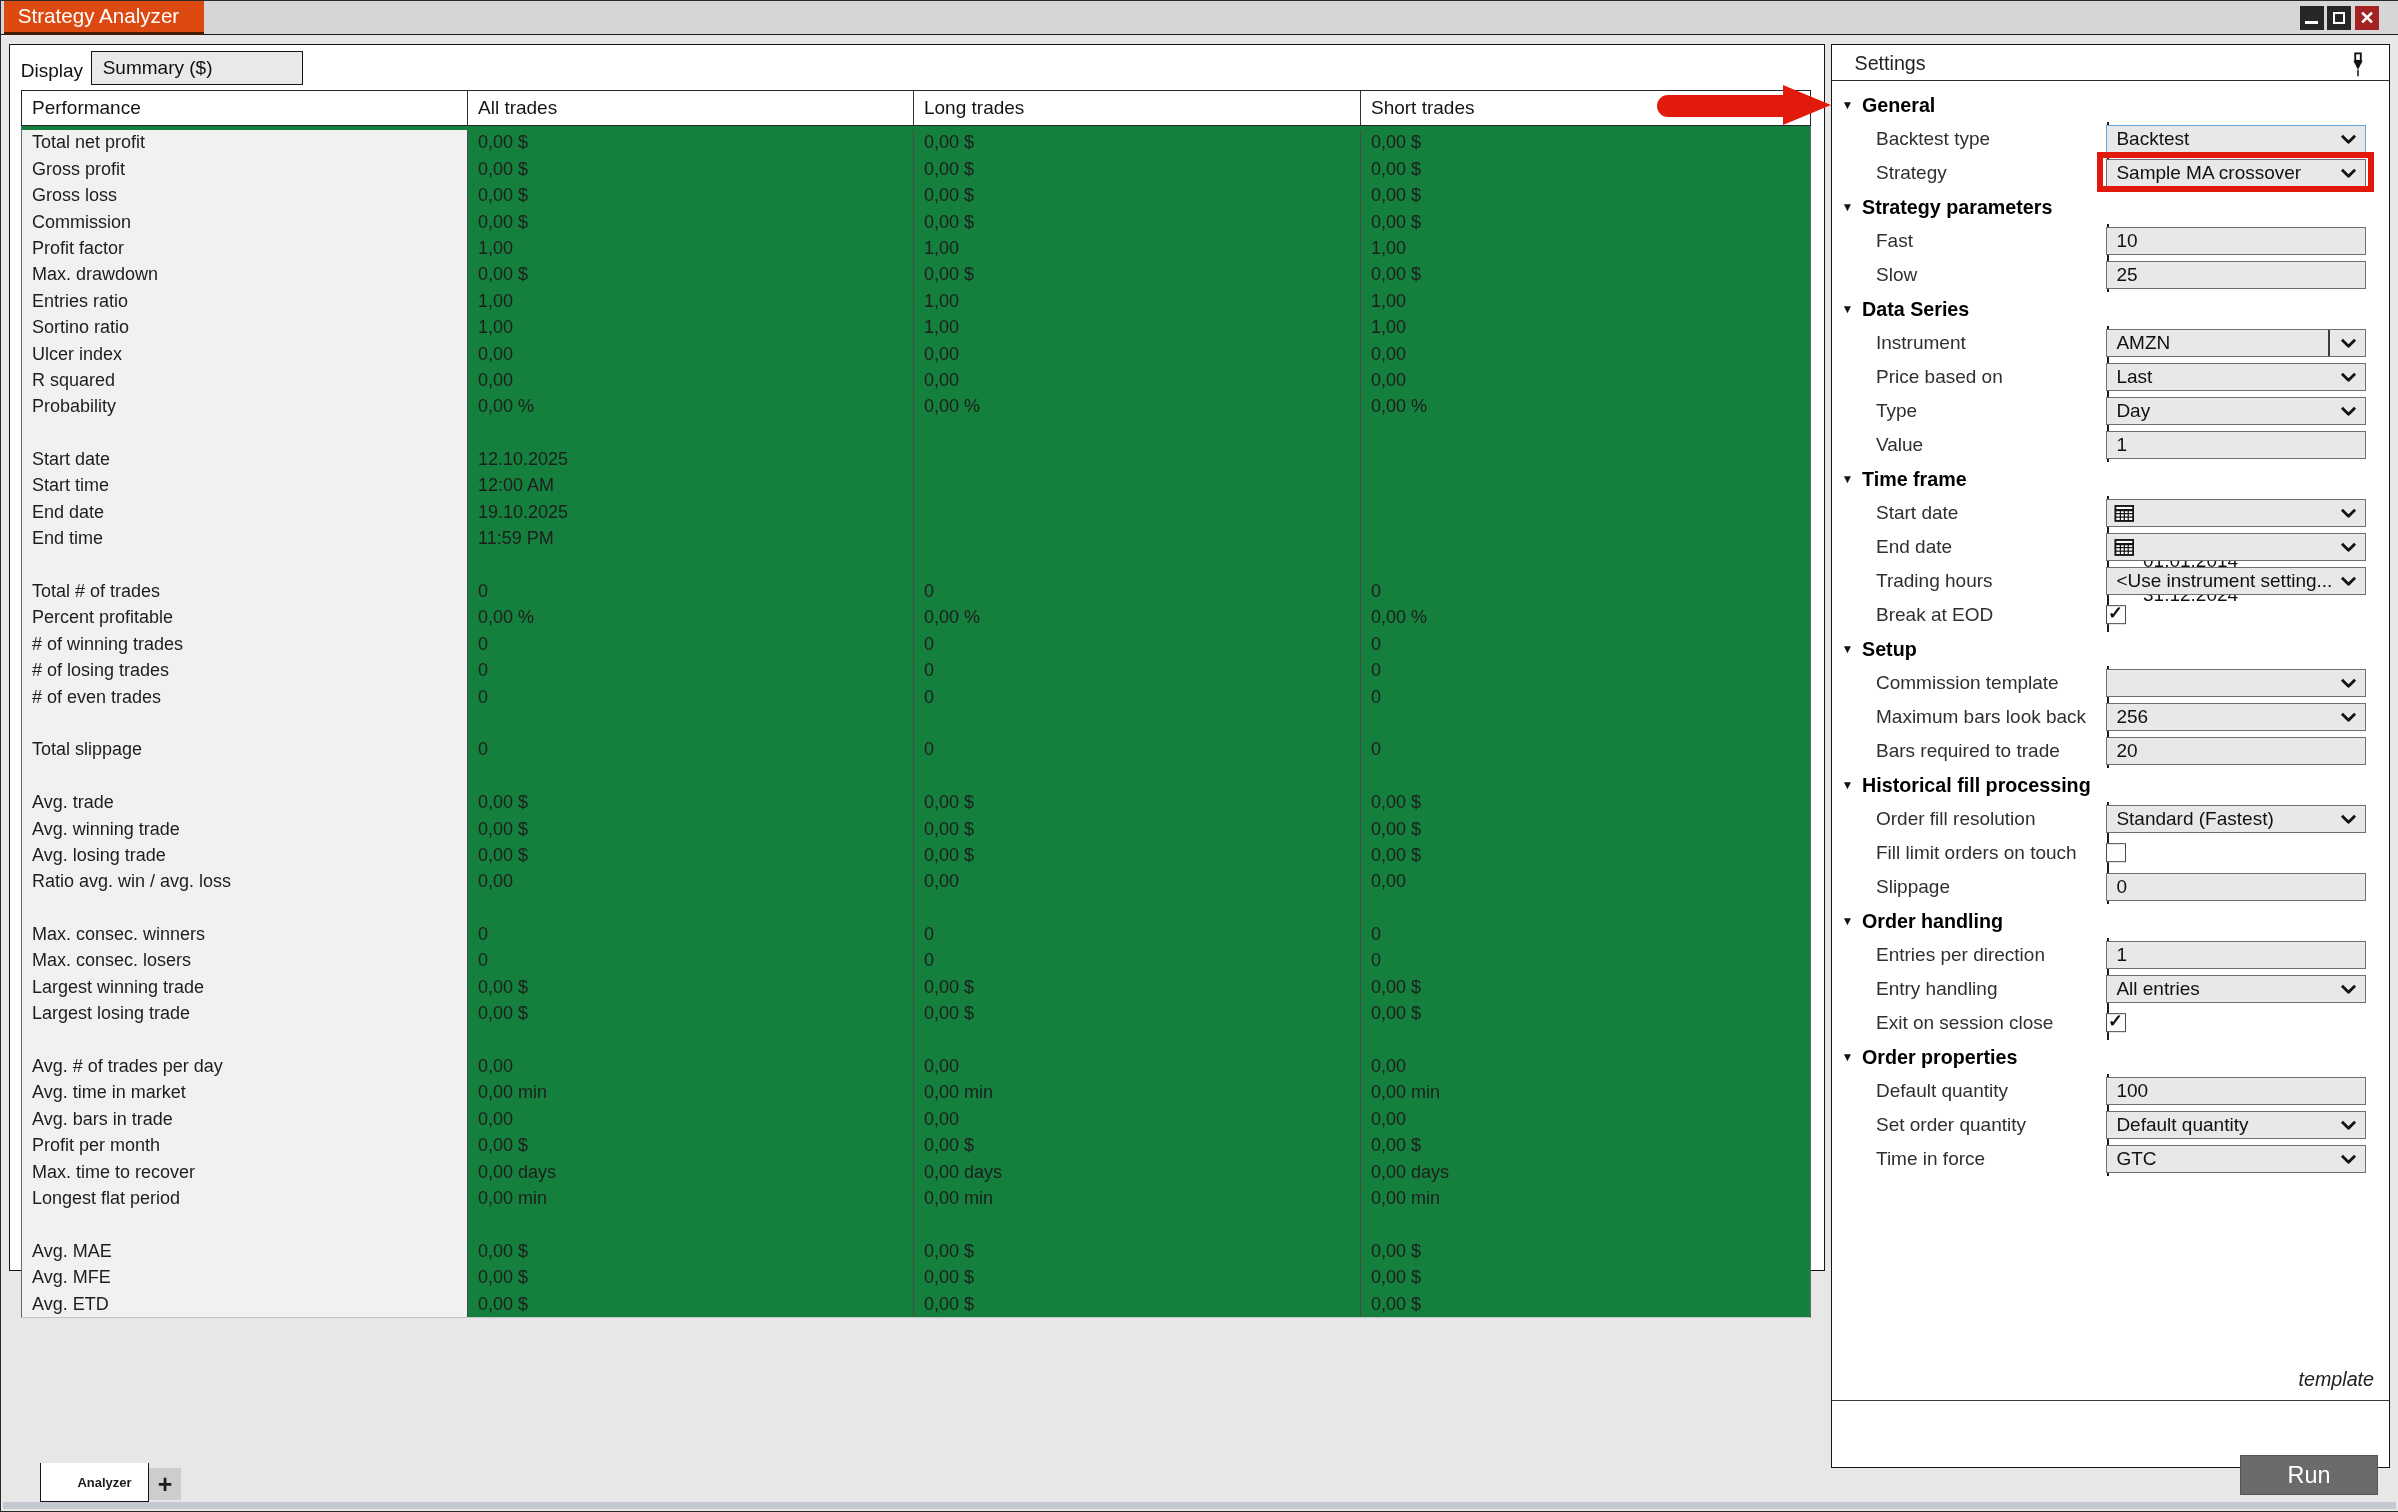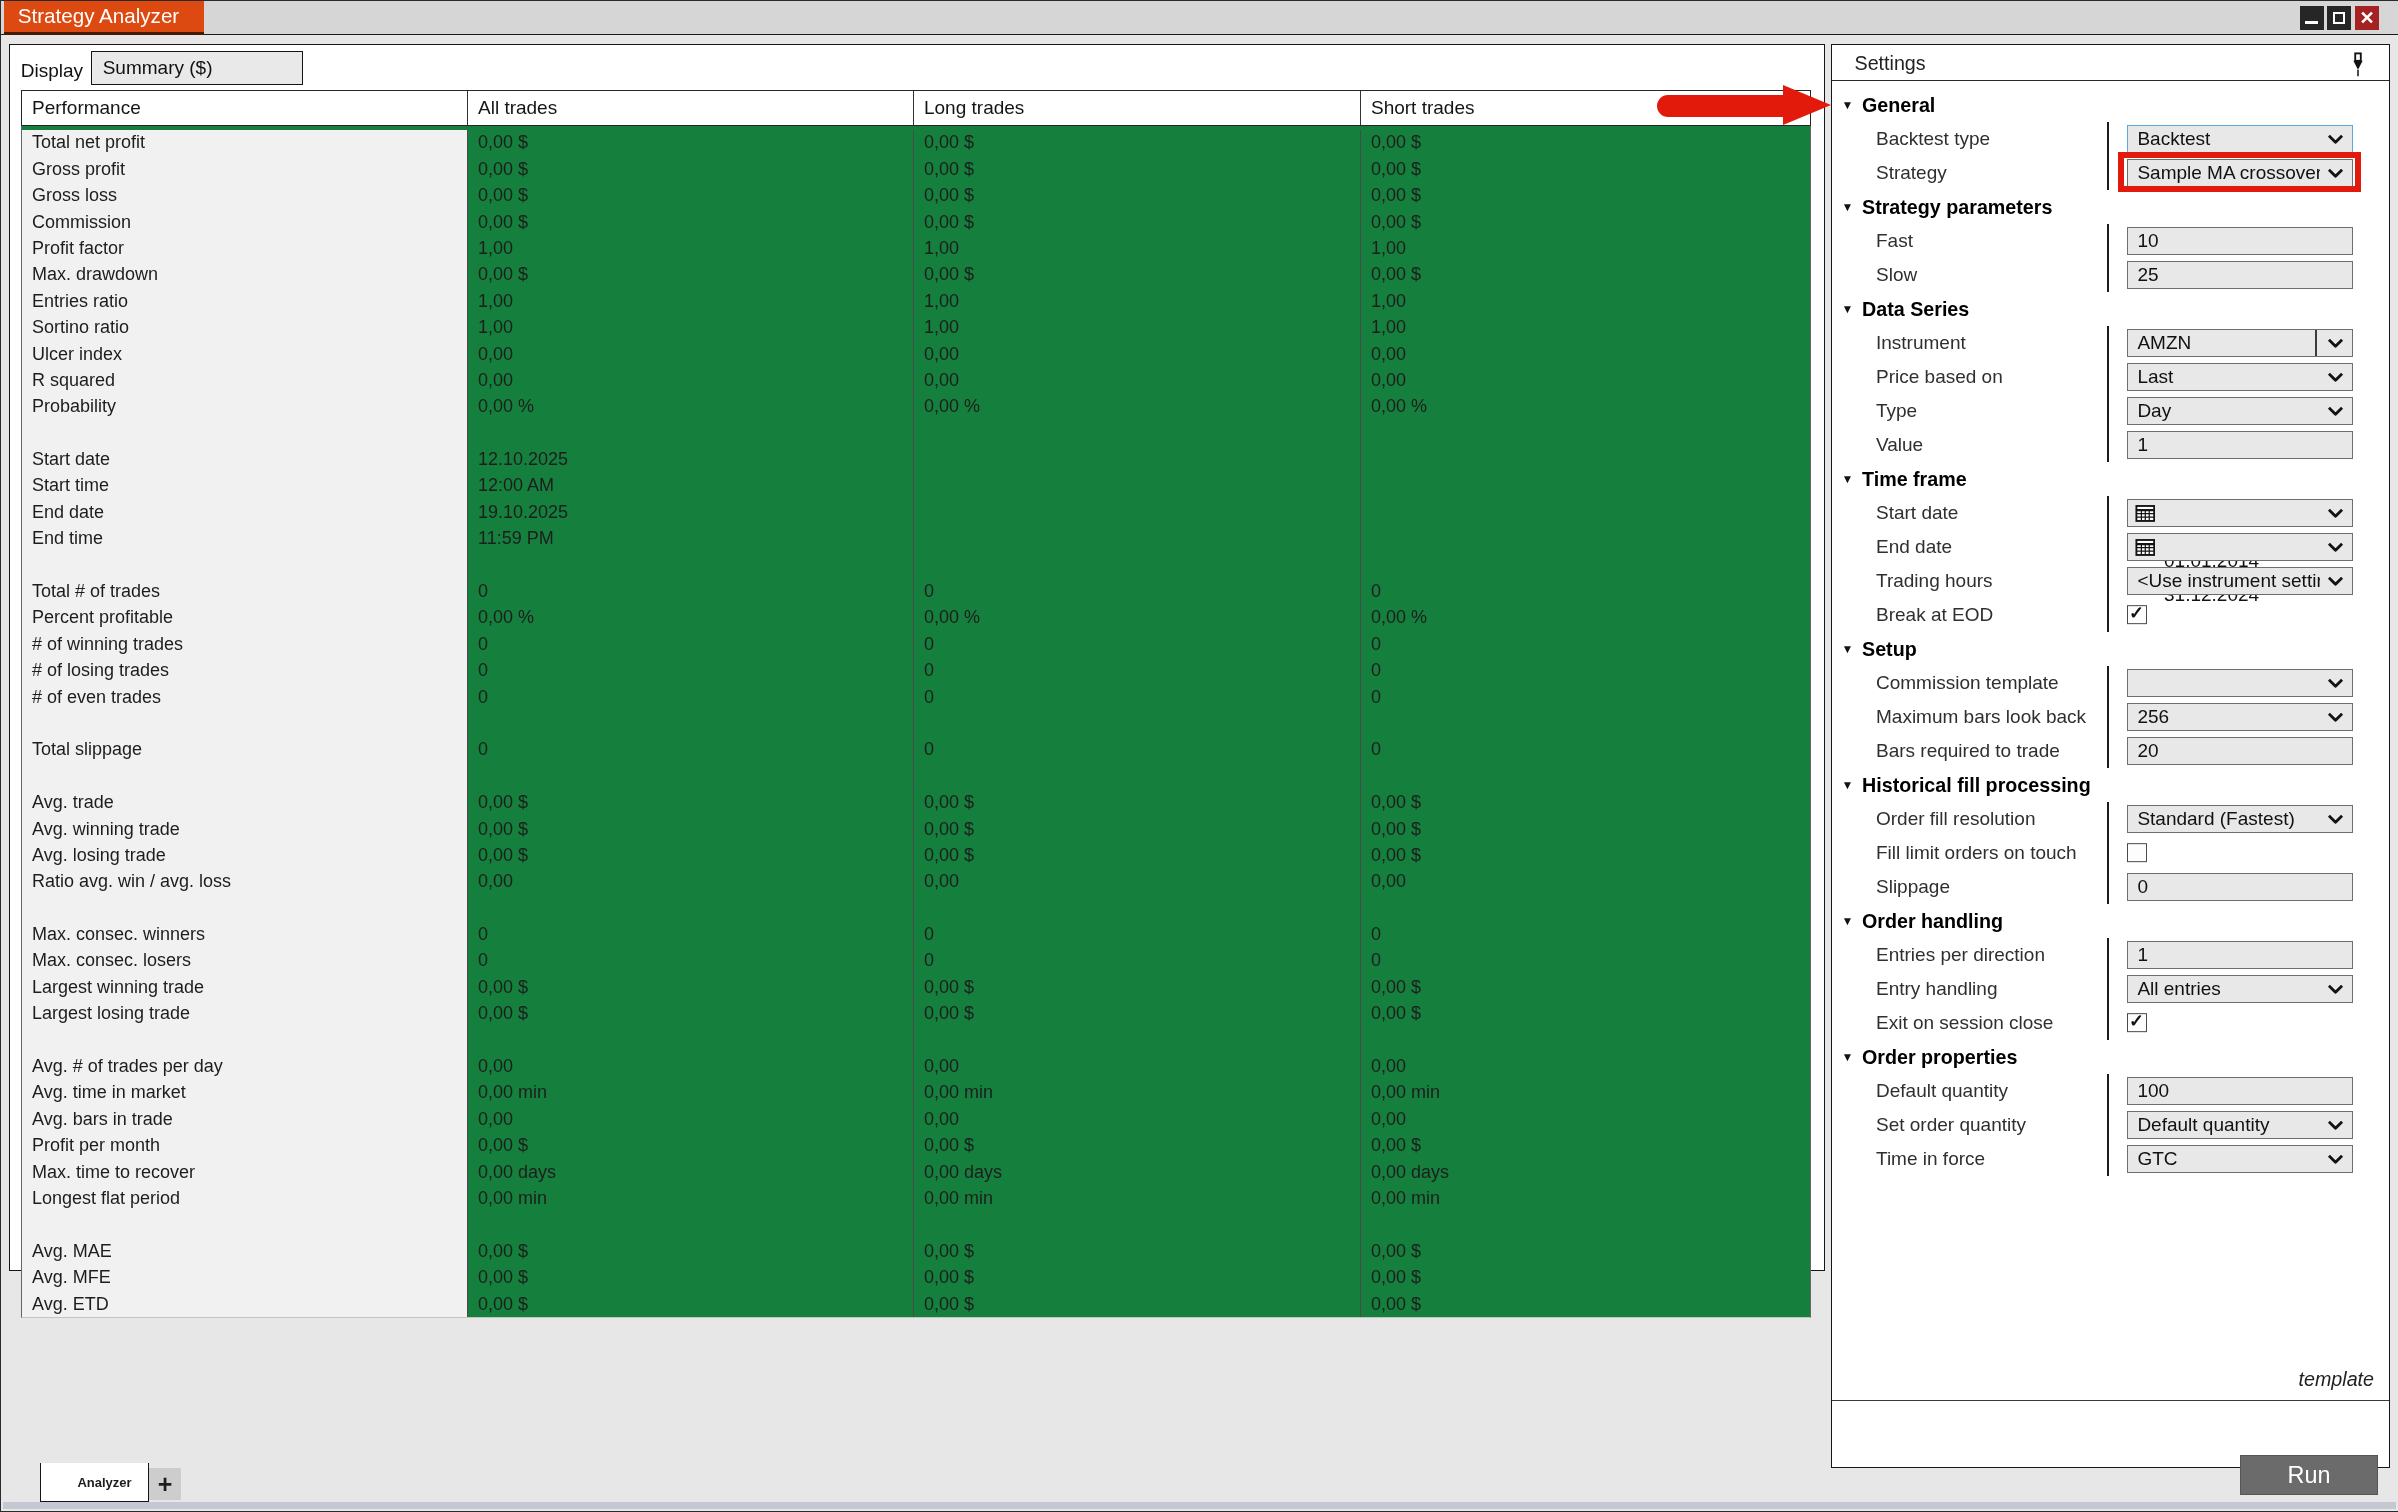--- a/index.html
+++ b/index.html
@@ -46,21 +46,21 @@
 
   .prop-grid { position:absolute; left:0; top:43px; right:0; }
   .prow { position:relative; height:34px; }
   .prow::before { content:""; position:absolute; left:275px; top:0; bottom:0; width:1.9px; background:#1c1c1c; }
   .prow.t-section::before { display:none; }
   .tri { position:absolute; left:9.4px; top:50%; transform:translateY(-50%); font-size:12px; color:#111; display:none; }
   .t-section .tri { display:block; }
   .t-section .tri::before { content:"▼"; }
   .plabel { position:absolute; left:44px; top:50%; transform:translateY(-50%); font-size:19px; color:#2f2f2f; white-space:nowrap; }
   .t-section .plabel { left:30px; font-weight:bold; font-size:19.7px; color:#000; }
-  .pctrl { position:absolute; left:295px; top:2.8px; width:226px; height:28px; display:none; }
+  .pctrl { position:absolute; left:274px; top:2.8px; width:260px; height:28px; display:none; }
   .t-select .pctrl, .t-input .pctrl, .t-date .pctrl, .t-check .pctrl { display:block; }
   .t-select .pctrl, .t-input .pctrl, .t-date .pctrl { background:#e8e8e8; border:1.9px solid #6e6e6e; cursor:pointer; }
   .t-focus .pctrl { border-color:#5FA8DC; }
   .ptext { position:absolute; left:9.4px; right:7.5px; top:50%; transform:translateY(-50%); font-size:19px; color:#111; white-space:nowrap; overflow:hidden; }
   .t-select .ptext, .t-date .ptext { right:32px; }
   .chev { display:none; }
   .t-select .pctrl .chev, .t-date .pctrl .chev { display:block; position:absolute; right:8.4px; top:50%; transform:translateY(-50%); }
   .splitline { display:none; }
   .t-split .splitline { display:block; position:absolute; right:35px; top:0; bottom:0; width:1.9px; background:#3c3c3c; }
   .calico { display:none; }

